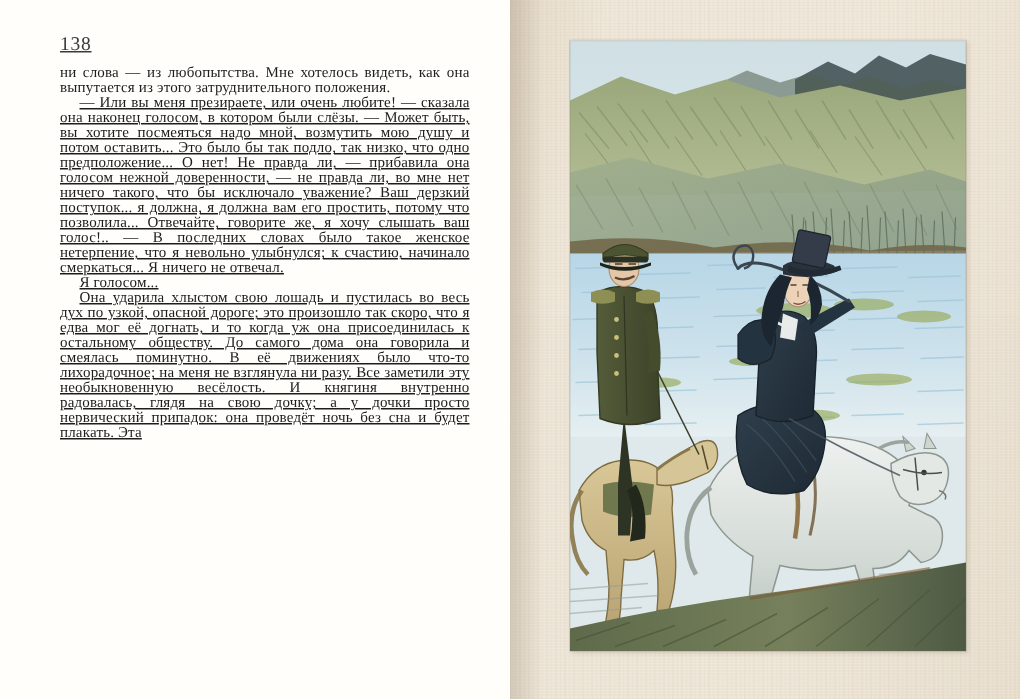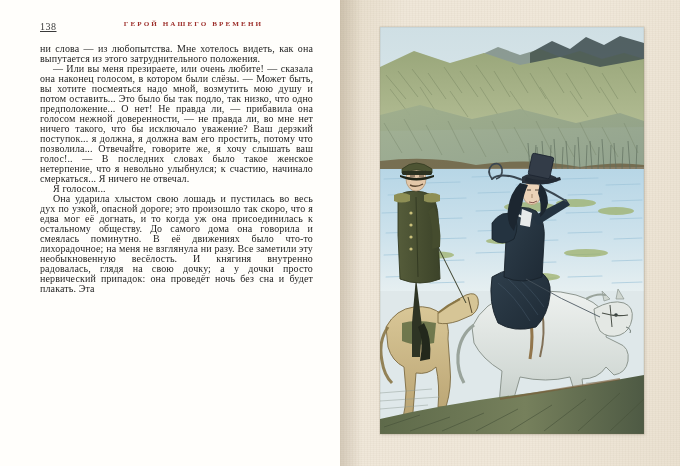--- a/index.html
+++ b/index.html
@@ -23,21 +23,21 @@
     position:absolute;
     left:40px;top:18px;right:27px;bottom:18px;
   }
   .running-head{
     position:relative;
     height:22px;
     display:flex;align-items:flex-start;
   }
   .folio{
     position:absolute;left:0;top:3px;
-    font-size:10px;
+    font-size:13px;
     letter-spacing:.5px;
     color:#3a3a3a;
     font-family:"Liberation Serif","DejaVu Serif",serif;
     text-decoration:underline;
   }
   .head-title{
     position:absolute;
     left:0;right:0;top:2px;
     text-align:center;
     font-size:7.1px;
@@ -51,21 +51,21 @@
     margin-top:4px;
     font-size:10px;
     line-height:10px;
     color:#1d1d1d;
     text-align:justify;
     text-justify:inter-word;
     hyphens:manual;
     letter-spacing:.12px;
   }
   .bodytext p{margin:0;}
-  .bodytext p.ind{text-indent:13px;}
+  .bodytext p.ind{text-indent:13px;text-decoration:underline;}
   .bodytext p.noind{text-indent:0;}
 
   
   .page-right{
     position:relative;
     width:340px;height:466px;
     flex:0 0 340px;
     background:
       repeating-linear-gradient(0deg,rgba(160,145,120,.045) 0 1px,rgba(255,255,255,0) 1px 2px),
       repeating-linear-gradient(90deg,rgba(160,145,120,.05) 0 1px,rgba(255,255,255,0) 1px 3px),
@@ -89,21 +89,20 @@
 </head>
 <body>
 
 <div class="spread">
 
   <div class="page-left">
     <div class="page-left-inner">
 
       <div class="running-head">
         <div class="folio">138</div>
-        <div class="head-title">ГЕРОЙ НАШЕГО ВРЕМЕНИ</div>
       </div>
 
       <div class="bodytext">
         <p class="noind">ни слова — из любопытства. Мне хотелось видеть, как она выпутается из этого затруднительного положения.</p>
         <p class="ind">— Или вы меня презираете, или очень любите! — сказала она наконец голосом, в котором были слёзы. — Может быть, вы хотите посмеяться надо мной, возмутить мою душу и потом оставить... Это было бы так подло, так низко, что одно предположение... О нет! Не правда ли, — прибавила она голосом нежной доверенности, — не правда ли, во мне нет ничего такого, что бы исключало уважение? Ваш дерзкий поступок... я должна, я должна вам его простить, потому что позволила... Отвечайте, говорите же, я хочу слышать ваш голос!.. — В последних словах было такое женское нетерпение, что я невольно улыбнулся; к счастию, начинало смеркаться... Я ничего не отвечал.</p>
         <p class="ind">Я голосом...</p>
         <p class="ind">Она ударила хлыстом свою лошадь и пустилась во весь дух по узкой, опасной дороге; это произошло так скоро, что я едва мог её догнать, и то когда уж она присоединилась к остальному обществу. До самого дома она говорила и смеялась поминутно. В её движениях было что-то лихорадочное; на меня не взглянула ни разу. Все заметили эту необыкновенную весёлость. И княгиня внутренно радовалась, глядя на свою дочку; а у дочки просто нервический припадок: она проведёт ночь без сна и будет плакать. Эта</p>
       </div>
 
     </div>

